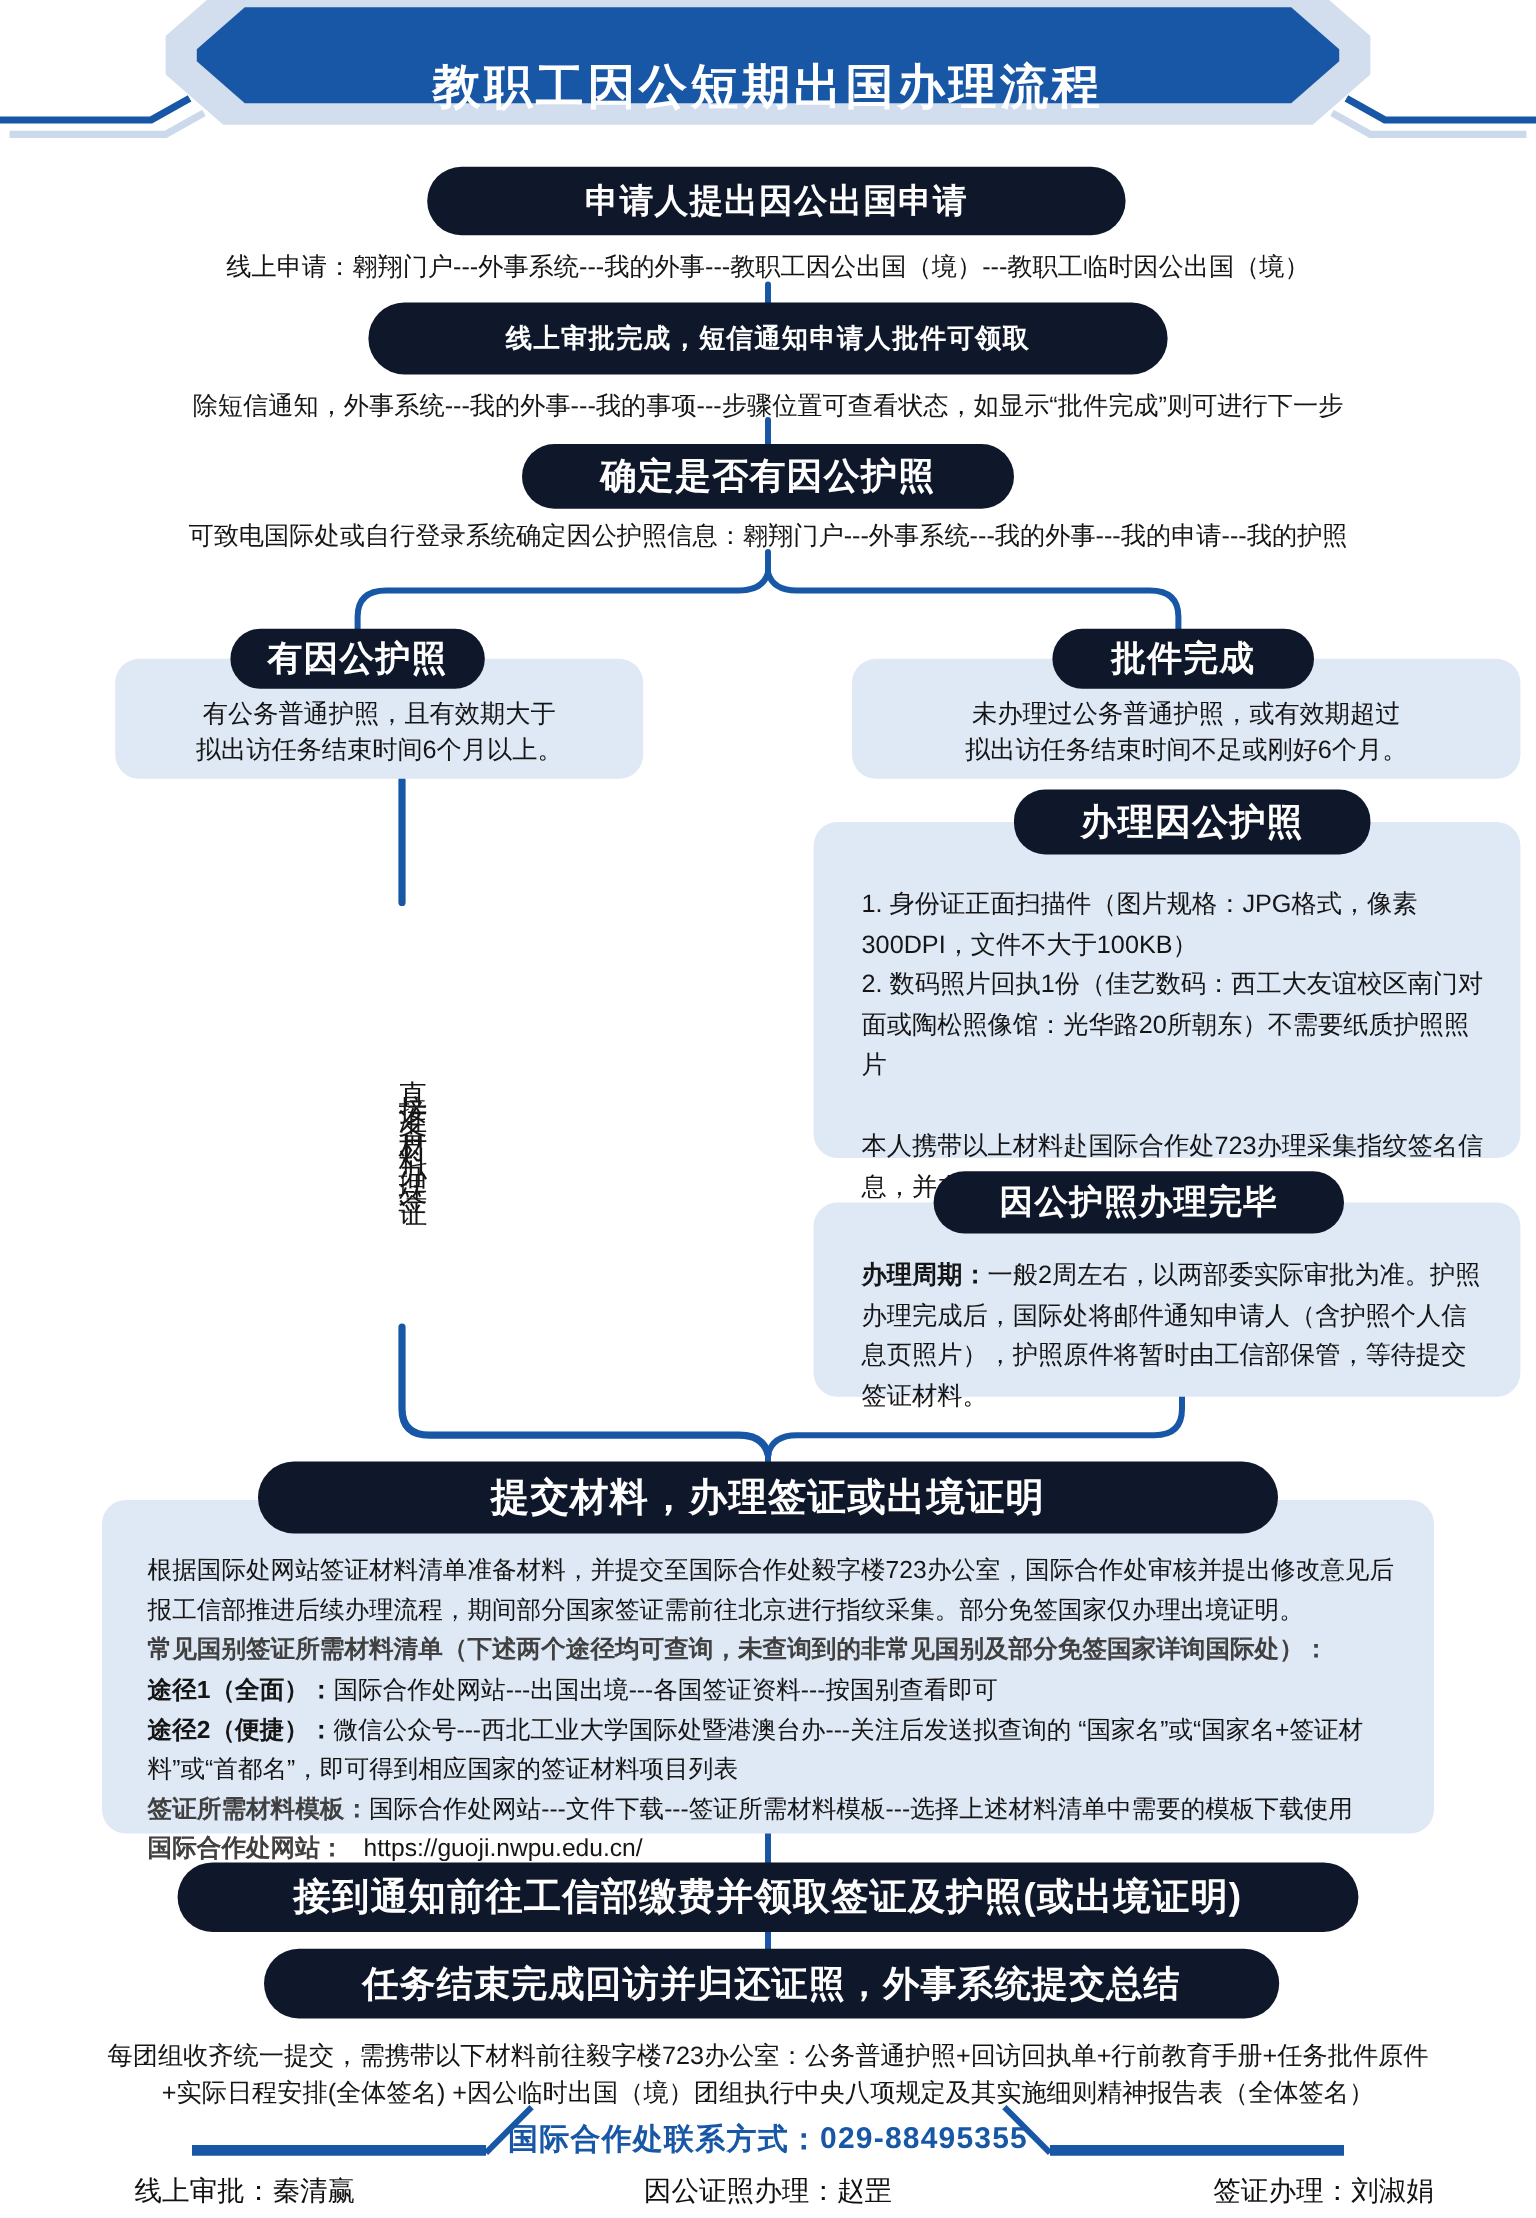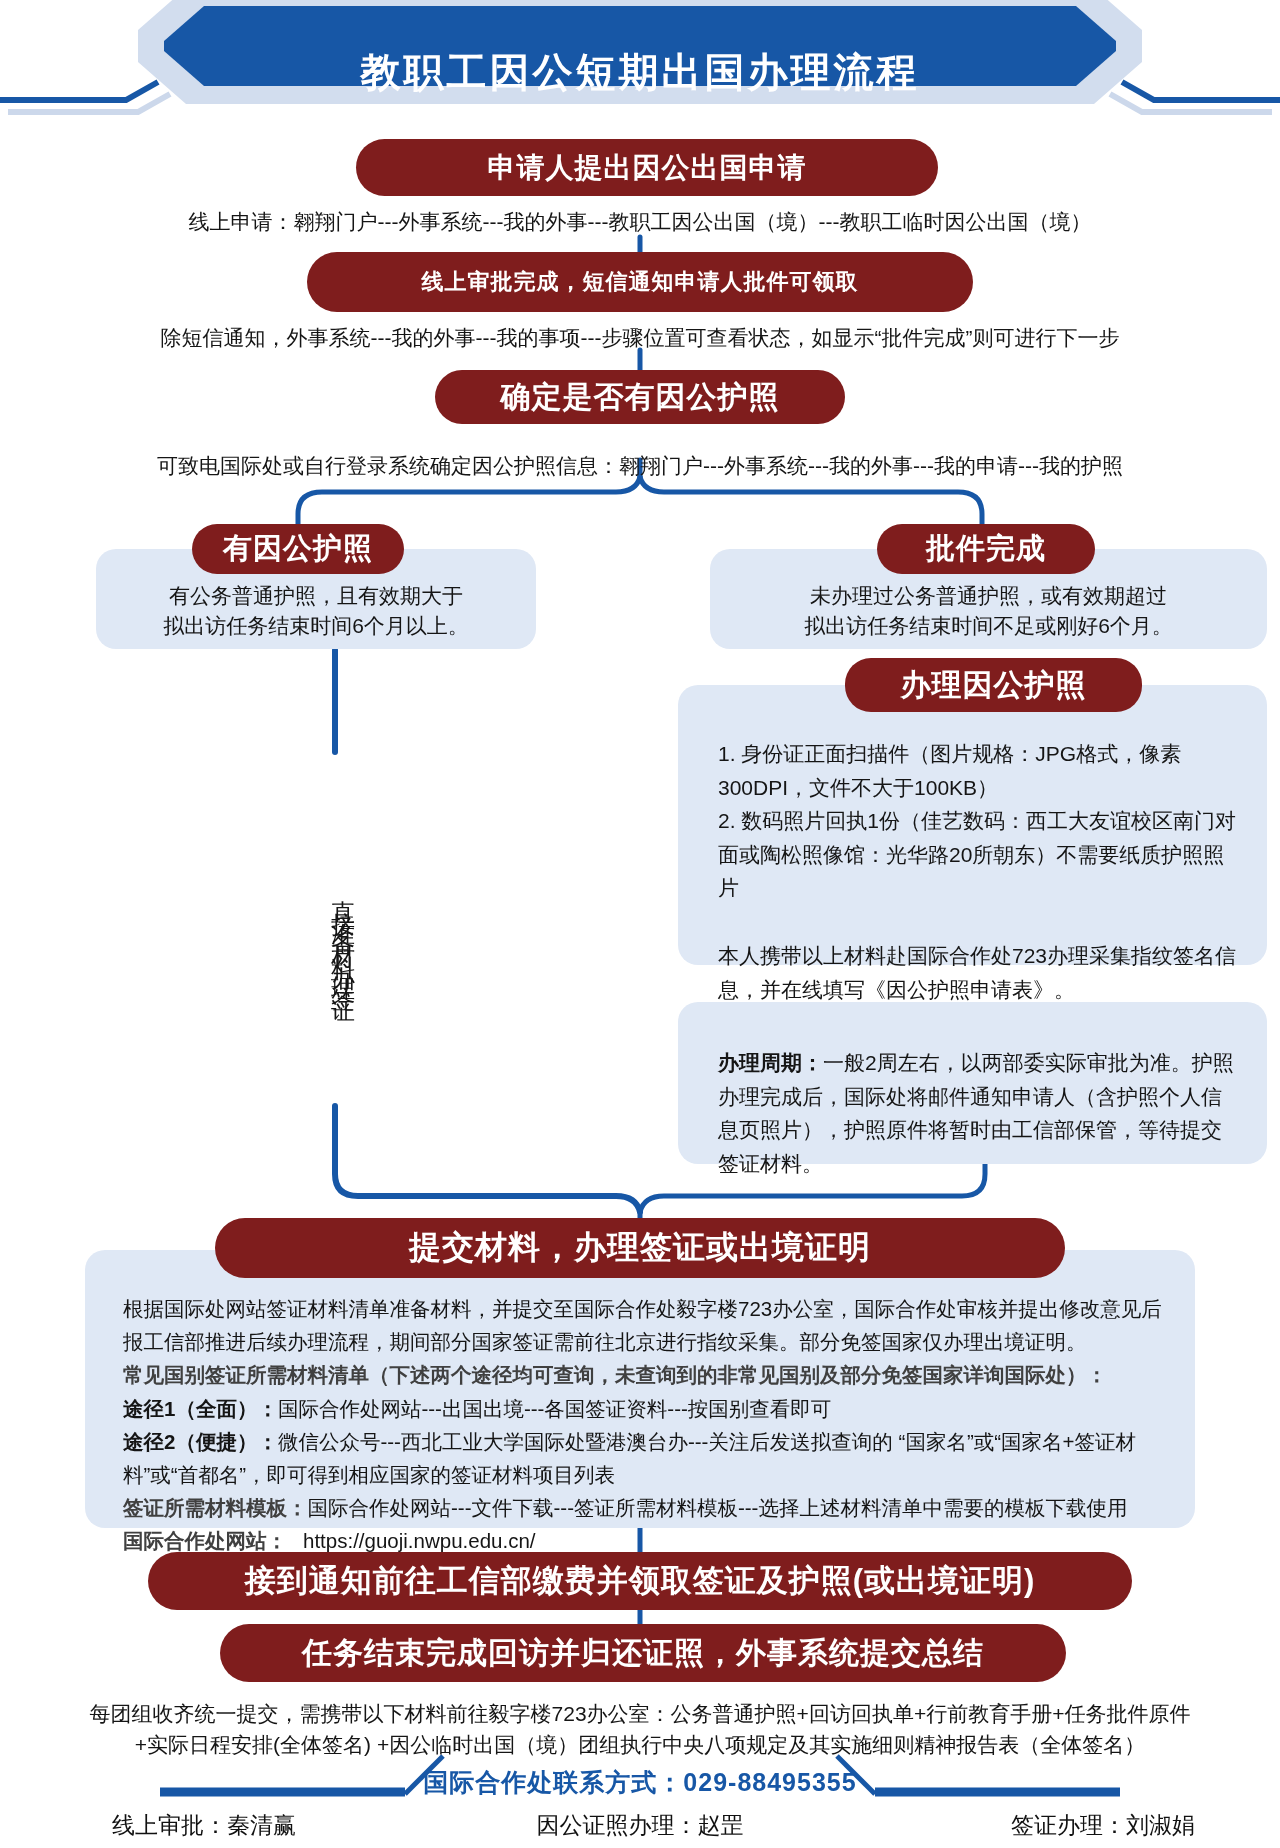--- a/index.html
+++ b/index.html
@@ -2,21 +2,21 @@
 <html><head>
 <meta charset="utf-8">
 <style>
   html,body{margin:0;padding:0;background:#ffffff;}
   .page{
     position:relative;width:1280px;height:1848px;overflow:hidden;background:#ffffff;
     font-family:"Liberation Sans","DejaVu Sans",sans-serif;color:#111;
   }
   svg.layer{position:absolute;left:0;top:0;width:1280px;height:1848px;pointer-events:none;}
   .stadium{
-    position:absolute;background:#7f1d1d;color:#ffffff;font-weight:bold;
+    position:absolute;background:#0f172a;color:#ffffff;font-weight:bold;
     border-radius:999px;display:flex;align-items:center;justify-content:center;
     text-align:center;z-index:3;letter-spacing:1px;
   }
   .rbox{border-radius:26px;}
   .panel{
     position:absolute;background:#dfe8f5;border-radius:20px;z-index:1;color:#151515;
   }
   .note{
     position:absolute;left:0;width:1280px;text-align:center;font-size:21px;color:#151515;z-index:2;
   }
@@ -86,21 +86,21 @@
   <div class="note" style="top:208px;">线上申请：翱翔门户---外事系统---我的外事---教职工因公出国（境）---教职工临时因公出国（境）</div>
 
   <div class="stadium" style="left:307px;top:252px;width:666px;height:60px;font-size:22px;">
     <span>线上审批完成，短信通知申请人批件可领取</span>
   </div>
   <div class="note" style="top:324px;">除短信通知，外事系统---我的外事---我的事项---步骤位置可查看状态，如显示“批件完成”则可进行下一步</div>
 
   <div class="stadium" style="left:435px;top:370px;width:410px;height:54px;font-size:30px;">
     <span>确定是否有因公护照</span>
   </div>
-  <div class="note" style="top:452px;">可致电国际处或自行登录系统确定因公护照信息：翱翔门户---外事系统---我的外事---我的申请---我的护照</div>
+  <div class="note" style="top:432px;">可致电国际处或自行登录系统确定因公护照信息：翱翔门户---外事系统---我的外事---我的申请---我的护照</div>
 
   <div class="stadium rbox" style="left:192px;top:524px;width:212px;height:50px;font-size:29px;">
     <span>有因公护照</span>
   </div>
   <div class="panel center2" style="left:96px;top:549px;width:440px;height:100px;padding-top:0;">
     <div style="margin-top:32px;">有公务普通护照，且有效期大于</div>
     <div>拟出访任务结束时间6个月以上。</div>
   </div>
   <div class="vtext">直接准备材料办理签证</div>
 
@@ -114,20 +114,23 @@
 
   <div class="stadium rbox" style="left:845px;top:658px;width:297px;height:54px;font-size:30px;">
     <span>办理因公护照</span>
   </div>
   <div class="panel ptext" style="left:678px;top:685px;width:589px;height:280px;box-sizing:border-box;padding:52px 28px 20px 40px;">
     <div>1. 身份证正面扫描件（图片规格：JPG格式，像素300DPI，文件不大于100KB）</div>
     <div>2. 数码照片回执1份（佳艺数码：西工大友谊校区南门对面或陶松照像馆：光华路20所朝东）不需要纸质护照照片</div>
     <div style="margin-top:34px;">本人携带以上材料赴国际合作处723办理采集指纹签名信息，并在线填写《因公护照申请表》。</div>
   </div>
 
+  <div class="stadium rbox" style="left:778px;top:976px;width:342px;height:52px;font-size:28px;">
+    <span>因公护照办理完毕</span>
+  </div>
   <div class="panel ptext" style="left:678px;top:1002px;width:589px;height:162px;box-sizing:border-box;padding:44px 28px 16px 40px;">
     <span class="bld">办理周期：</span><span>一般2周左右，以两部委实际审批为准。护照办理完成后，国际处将邮件通知申请人（含护照个人信息页照片），护照原件将暂时由工信部保管，等待提交签证材料。</span>
   </div>
 
   <div class="stadium" style="left:215px;top:1218px;width:850px;height:60px;font-size:32px;">
     <span>提交材料，办理签证或出境证明</span>
   </div>
   <div class="panel" style="left:85px;top:1250px;width:1110px;height:278px;box-sizing:border-box;padding:42px 32px 20px 38px;font-size:20.5px;line-height:1.62;">
     <div>根据国际处网站签证材料清单准备材料，并提交至国际合作处毅字楼723办公室，国际合作处审核并提出修改意见后报工信部推进后续办理流程，期间部分国家签证需前往北京进行指纹采集。部分免签国家仅办理出境证明。</div>
     <div class="blu">常见国别签证所需材料清单（下述两个途径均可查询，未查询到的非常见国别及部分免签国家详询国际处）：</div>

